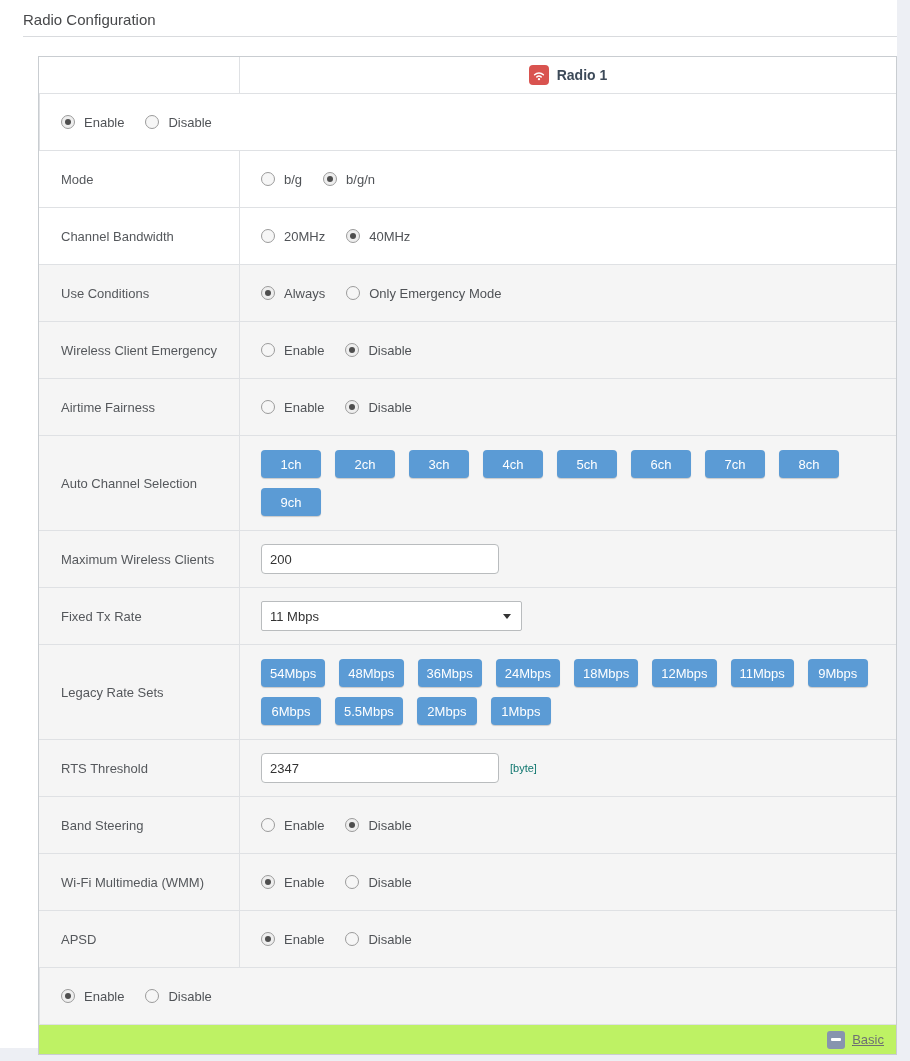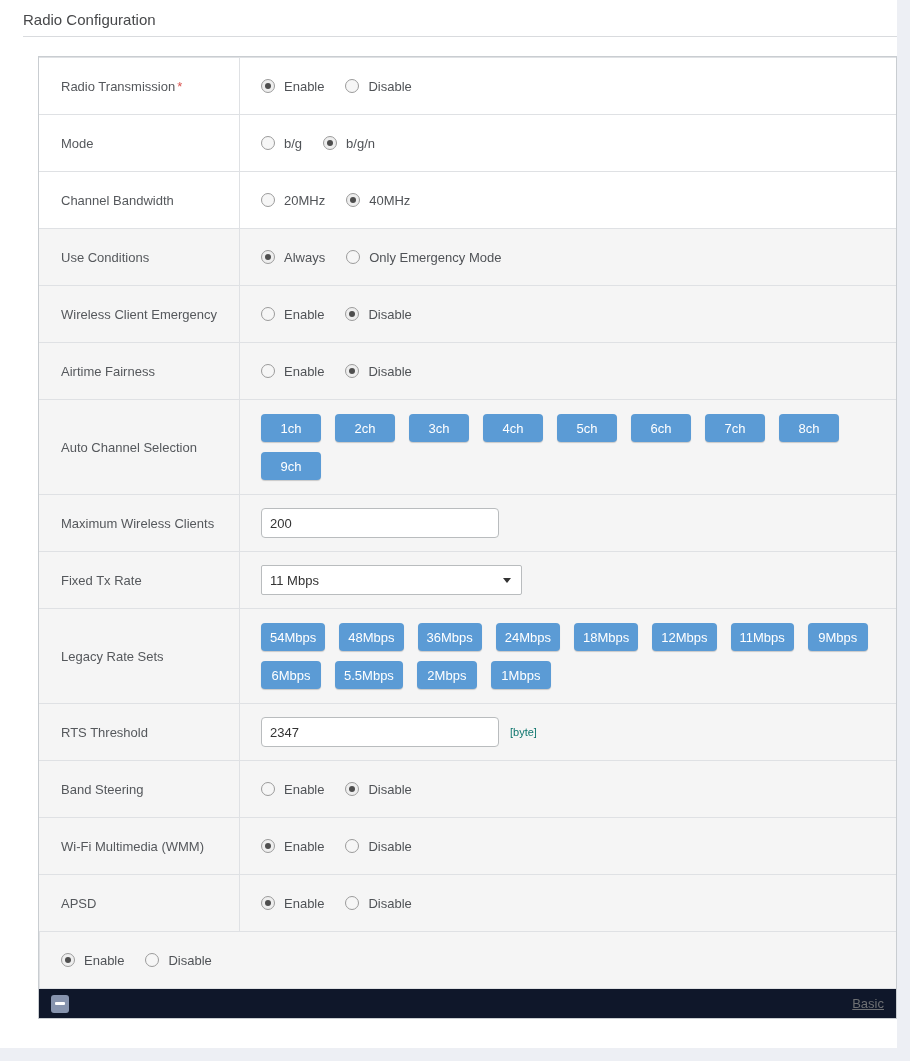--- a/index.html
+++ b/index.html
@@ -84,47 +84,56 @@
     display:flex;align-items:center;justify-content:space-between;
     padding:0 10px 0 8px;font-size:13px;color:#333;cursor:pointer;
   }
   .caret{
     width:0;height:0;
     border-left:4px solid transparent;border-right:4px solid transparent;
     border-top:5px solid #333;
   }
   
   .footer-row{
-    min-height:30px;display:flex;align-items:center;justify-content:space-between;
-    border-top:1px solid #dfe1e4;background:#0f172a;
+    min-height:30px;display:flex;align-items:center;justify-content:flex-end;
+    border-top:1px solid #dfe1e4;background:#bef264;
     padding:0 12px;gap:7px;text-decoration:underline;
   }
   .minus-badge{
     width:18px;height:18px;border-radius:3px;background:#8794ae;
     display:flex;align-items:center;justify-content:center;flex:0 0 18px;
     cursor:pointer;
   }
   .minus-bar{width:10px;height:3px;background:#ffffff;border-radius:1px;}
   .basic-link{font-size:13px;color:#6e7073;text-decoration:underline;cursor:pointer;}
 </style>
 </head>
 <body>
 
 <div class="panel">
   <div class="page-title">Radio Configuration</div>
   <hr class="title-rule">
 
   <div class="config-table">
+    <div class="row header-row">
+      <div class="label-cell"></div>
+      <div class="value-cell">
+        <span class="wifi-badge">
+          <svg width="14" height="14" viewBox="0 0 24 24">
+            <path d="M4.5 11.5 a 11 11 0 0 1 15 0" stroke="#ffffff" stroke-width="2.6" fill="none" stroke-linecap="round"></path>
+            <path d="M8.3 15.3 a 5.6 5.6 0 0 1 7.4 0" stroke="#ffffff" stroke-width="2.6" fill="none" stroke-linecap="round"></path>
+            <circle cx="12" cy="19.2" r="2" fill="#ffffff"></circle>
+          </svg>
+        </span>
+        <span>Radio 1</span>
+      </div>
+    </div>
 
     <div id="rows-container">
         <div class="row">
-          <div class="label-cell">
-            <span>Radio Transmission</span>
-            <span class="required">*</span>
-          </div>
           <div class="value-cell">
             <label class="radio-item">
               <span class="radio-circle selected"></span>
               <span class="radio-text">Enable</span>
             </label>
             <label class="radio-item">
               <span class="radio-circle"></span>
               <span class="radio-text">Disable</span>
             </label>
           </div>

